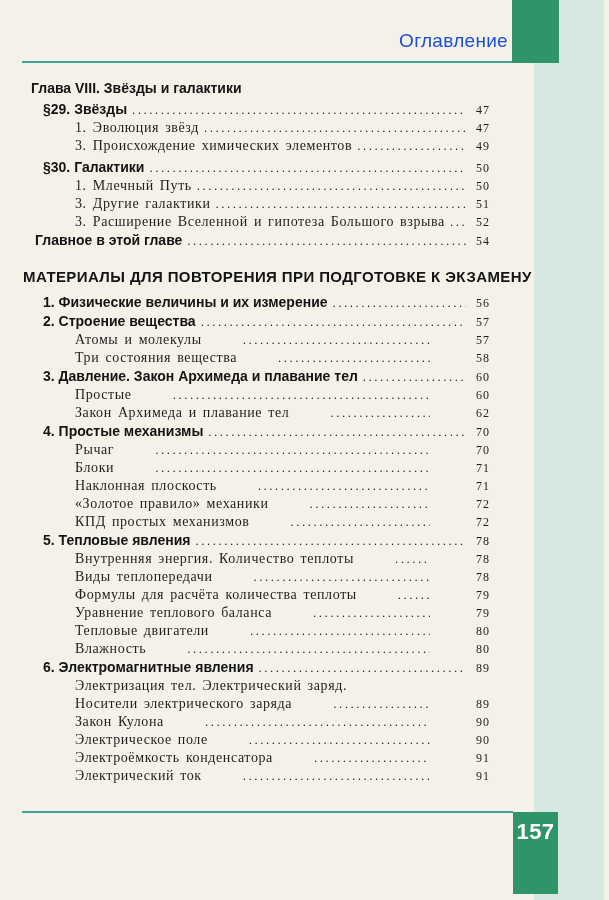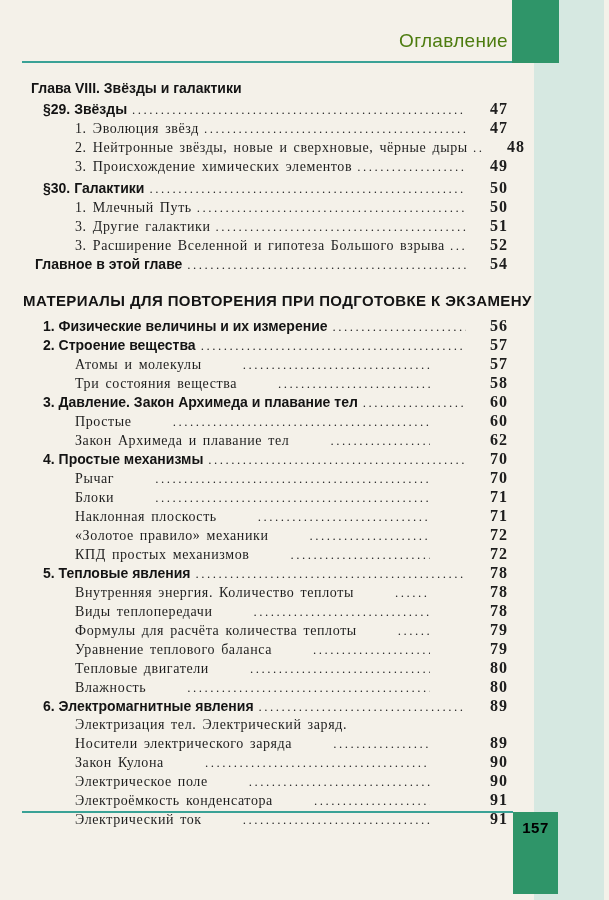--- a/index.html
+++ b/index.html
@@ -10,41 +10,41 @@
     color:#1e1e1e;
   }
   
   .mint-strip { position:absolute; left:534px; top:0; width:70px; height:900px; background:#d6e8e1; }
   
   .green-block-top { position:absolute; left:512px; top:0; width:47px; height:63px; background:#2f9569; }
   .green-block-bottom { position:absolute; left:513px; top:812px; width:45px; height:82px; background:#2f9569;
     display:flex; justify-content:center; }
   .page-num {
     font-family:"Liberation Sans", sans-serif; font-weight:bold;
-    font-size:15px; color:#000000; margin-top:7px; letter-spacing:0.5px;
+    font-size:22px; color:#ffffff; margin-top:7px; letter-spacing:0.5px;
   }
   
   .rule { position:absolute; height:2px; background:#3aa296; }
   .rule-top { left:22px; top:61px; width:490px; }
   .rule-bottom { left:22px; top:811px; width:491px; }
   
   .header-title-wrap { position:absolute; left:0; top:30px; width:508px; text-align:right; }
   .header-title {
-    font-family:"Liberation Sans", sans-serif; font-size:19px; color:#4d7c0f; letter-spacing:0.3px;
+    font-family:"Liberation Sans", sans-serif; font-size:19px; color:#1d4ed8; letter-spacing:0.3px;
   }
   
   .toc { position:absolute; left:23px; top:80px; width:485px; }
   .row { display:flex; align-items:baseline; line-height:16px; margin-top:2px; }
   .row .label { white-space:nowrap; }
   .leader { flex:1 1 auto; overflow:hidden; white-space:nowrap; min-width:10px; margin:0 2px 0 5px; }
   .leader::after {
     content:"..................................................................................................................................";
     letter-spacing:2.5px; font-size:13px; color:#2a2a2a;
   }
-  .pg { flex:0 0 auto; min-width:32px; text-align:right; font-size:16px; letter-spacing:1px; margin-left:8px;font-weight:bold; }
+  .pg { flex:0 0 auto; min-width:32px; text-align:left; font-size:12px; letter-spacing:1px; margin-left:8px; }
   
   .chapter .label, .section .label, .summary .label, .exam-section .label, .main-heading .label {
     font-family:"Liberation Sans", sans-serif; font-weight:bold; color:#141414;
   }
   .chapter  { padding-left:8px;  font-size:14px; margin-top:0; }
   .section  { padding-left:20px; font-size:14px; margin-top:5px; }
   .item     { padding-left:52px; font-size:14px; letter-spacing:0.6px; word-spacing:2px; }
   .summary  { padding-left:12px; font-size:14px; margin-top:2px; }
   .main-heading { padding-left:0; font-size:15px; margin-top:20px; margin-bottom:9px; letter-spacing:0.4px; }
   .exam-section { padding-left:20px; font-size:14px; margin-top:2px; }
@@ -70,25 +70,20 @@
       <span class="label">§29. Звёзды</span>
       <span class="leader"></span>
       <span class="pg">47</span>
     </div>
     <div class="row item">
       <span class="label">1. Эволюция звёзд</span>
       <span class="leader"></span>
       <span class="pg">47</span>
     </div>
     <div class="row item">
-      <span class="label">2. Нейтронные звёзды, новые и сверхновые, чёрные дыры</span>
-      <span class="leader"></span>
-      <span class="pg">48</span>
-    </div>
-    <div class="row item">
       <span class="label">3. Происхождение химических элементов</span>
       <span class="leader"></span>
       <span class="pg">49</span>
     </div>
     <div class="row section">
       <span class="label">§30. Галактики</span>
       <span class="leader"></span>
       <span class="pg">50</span>
     </div>
     <div class="row item">

